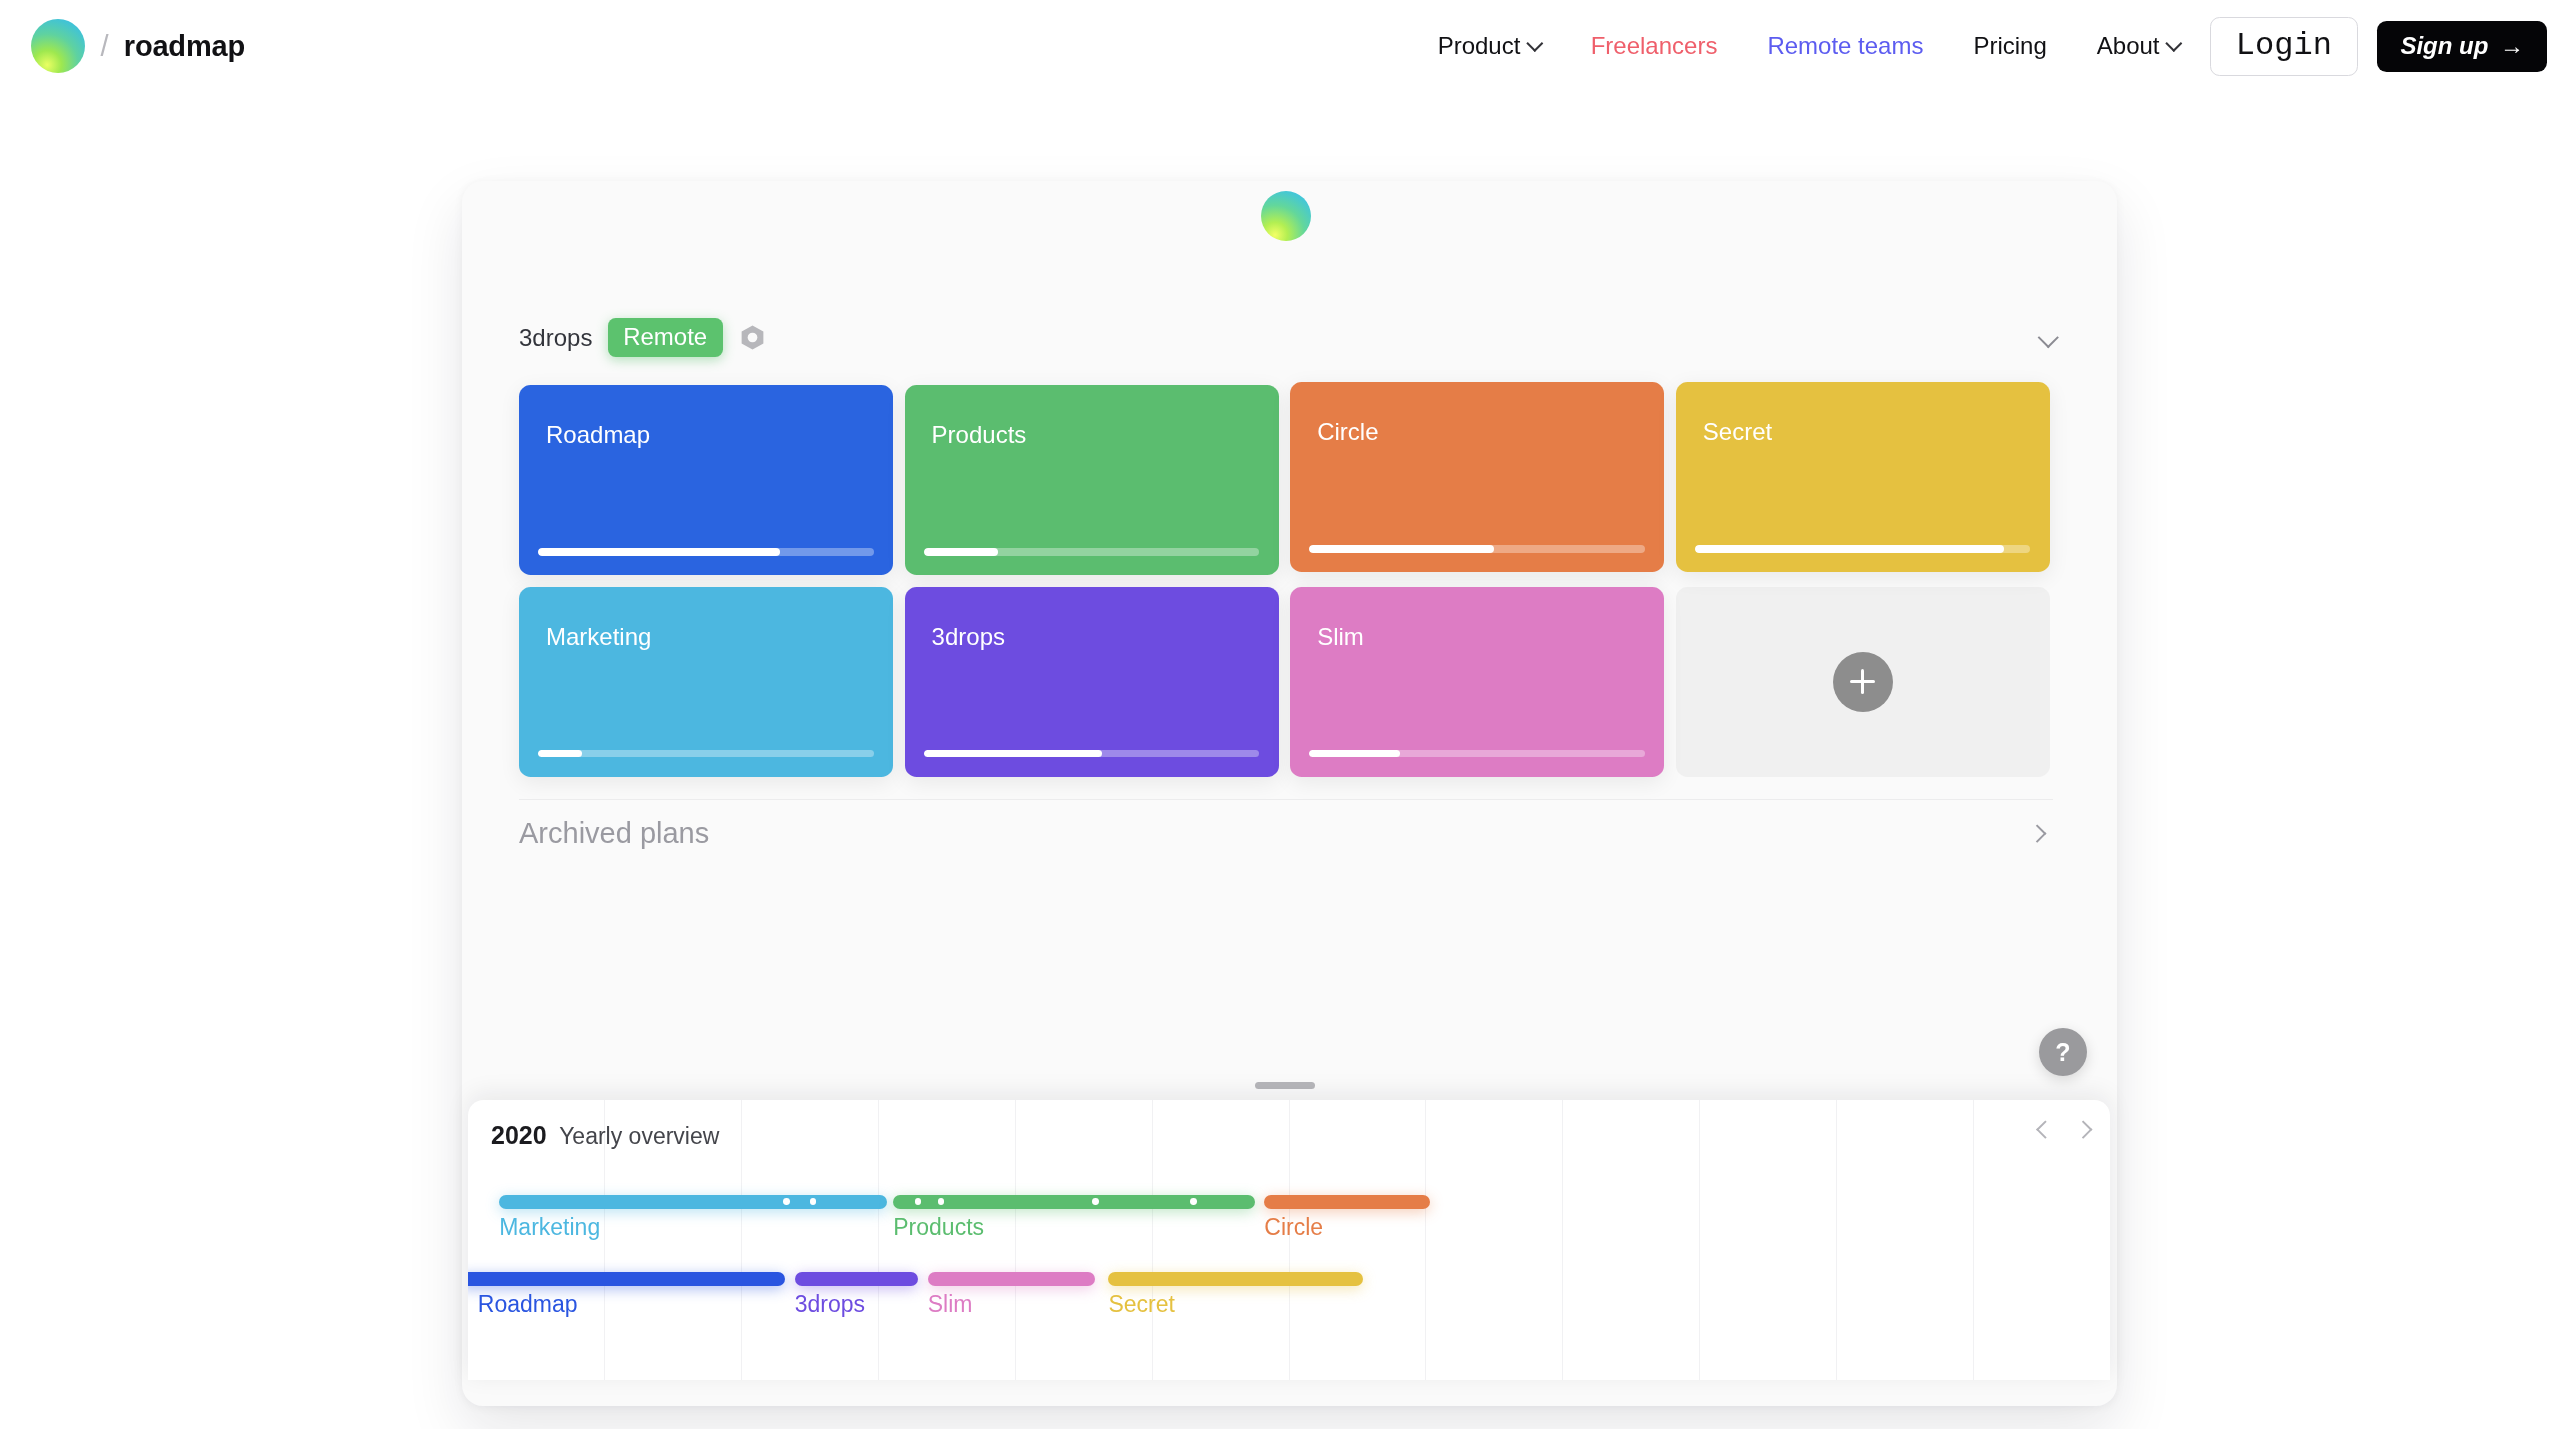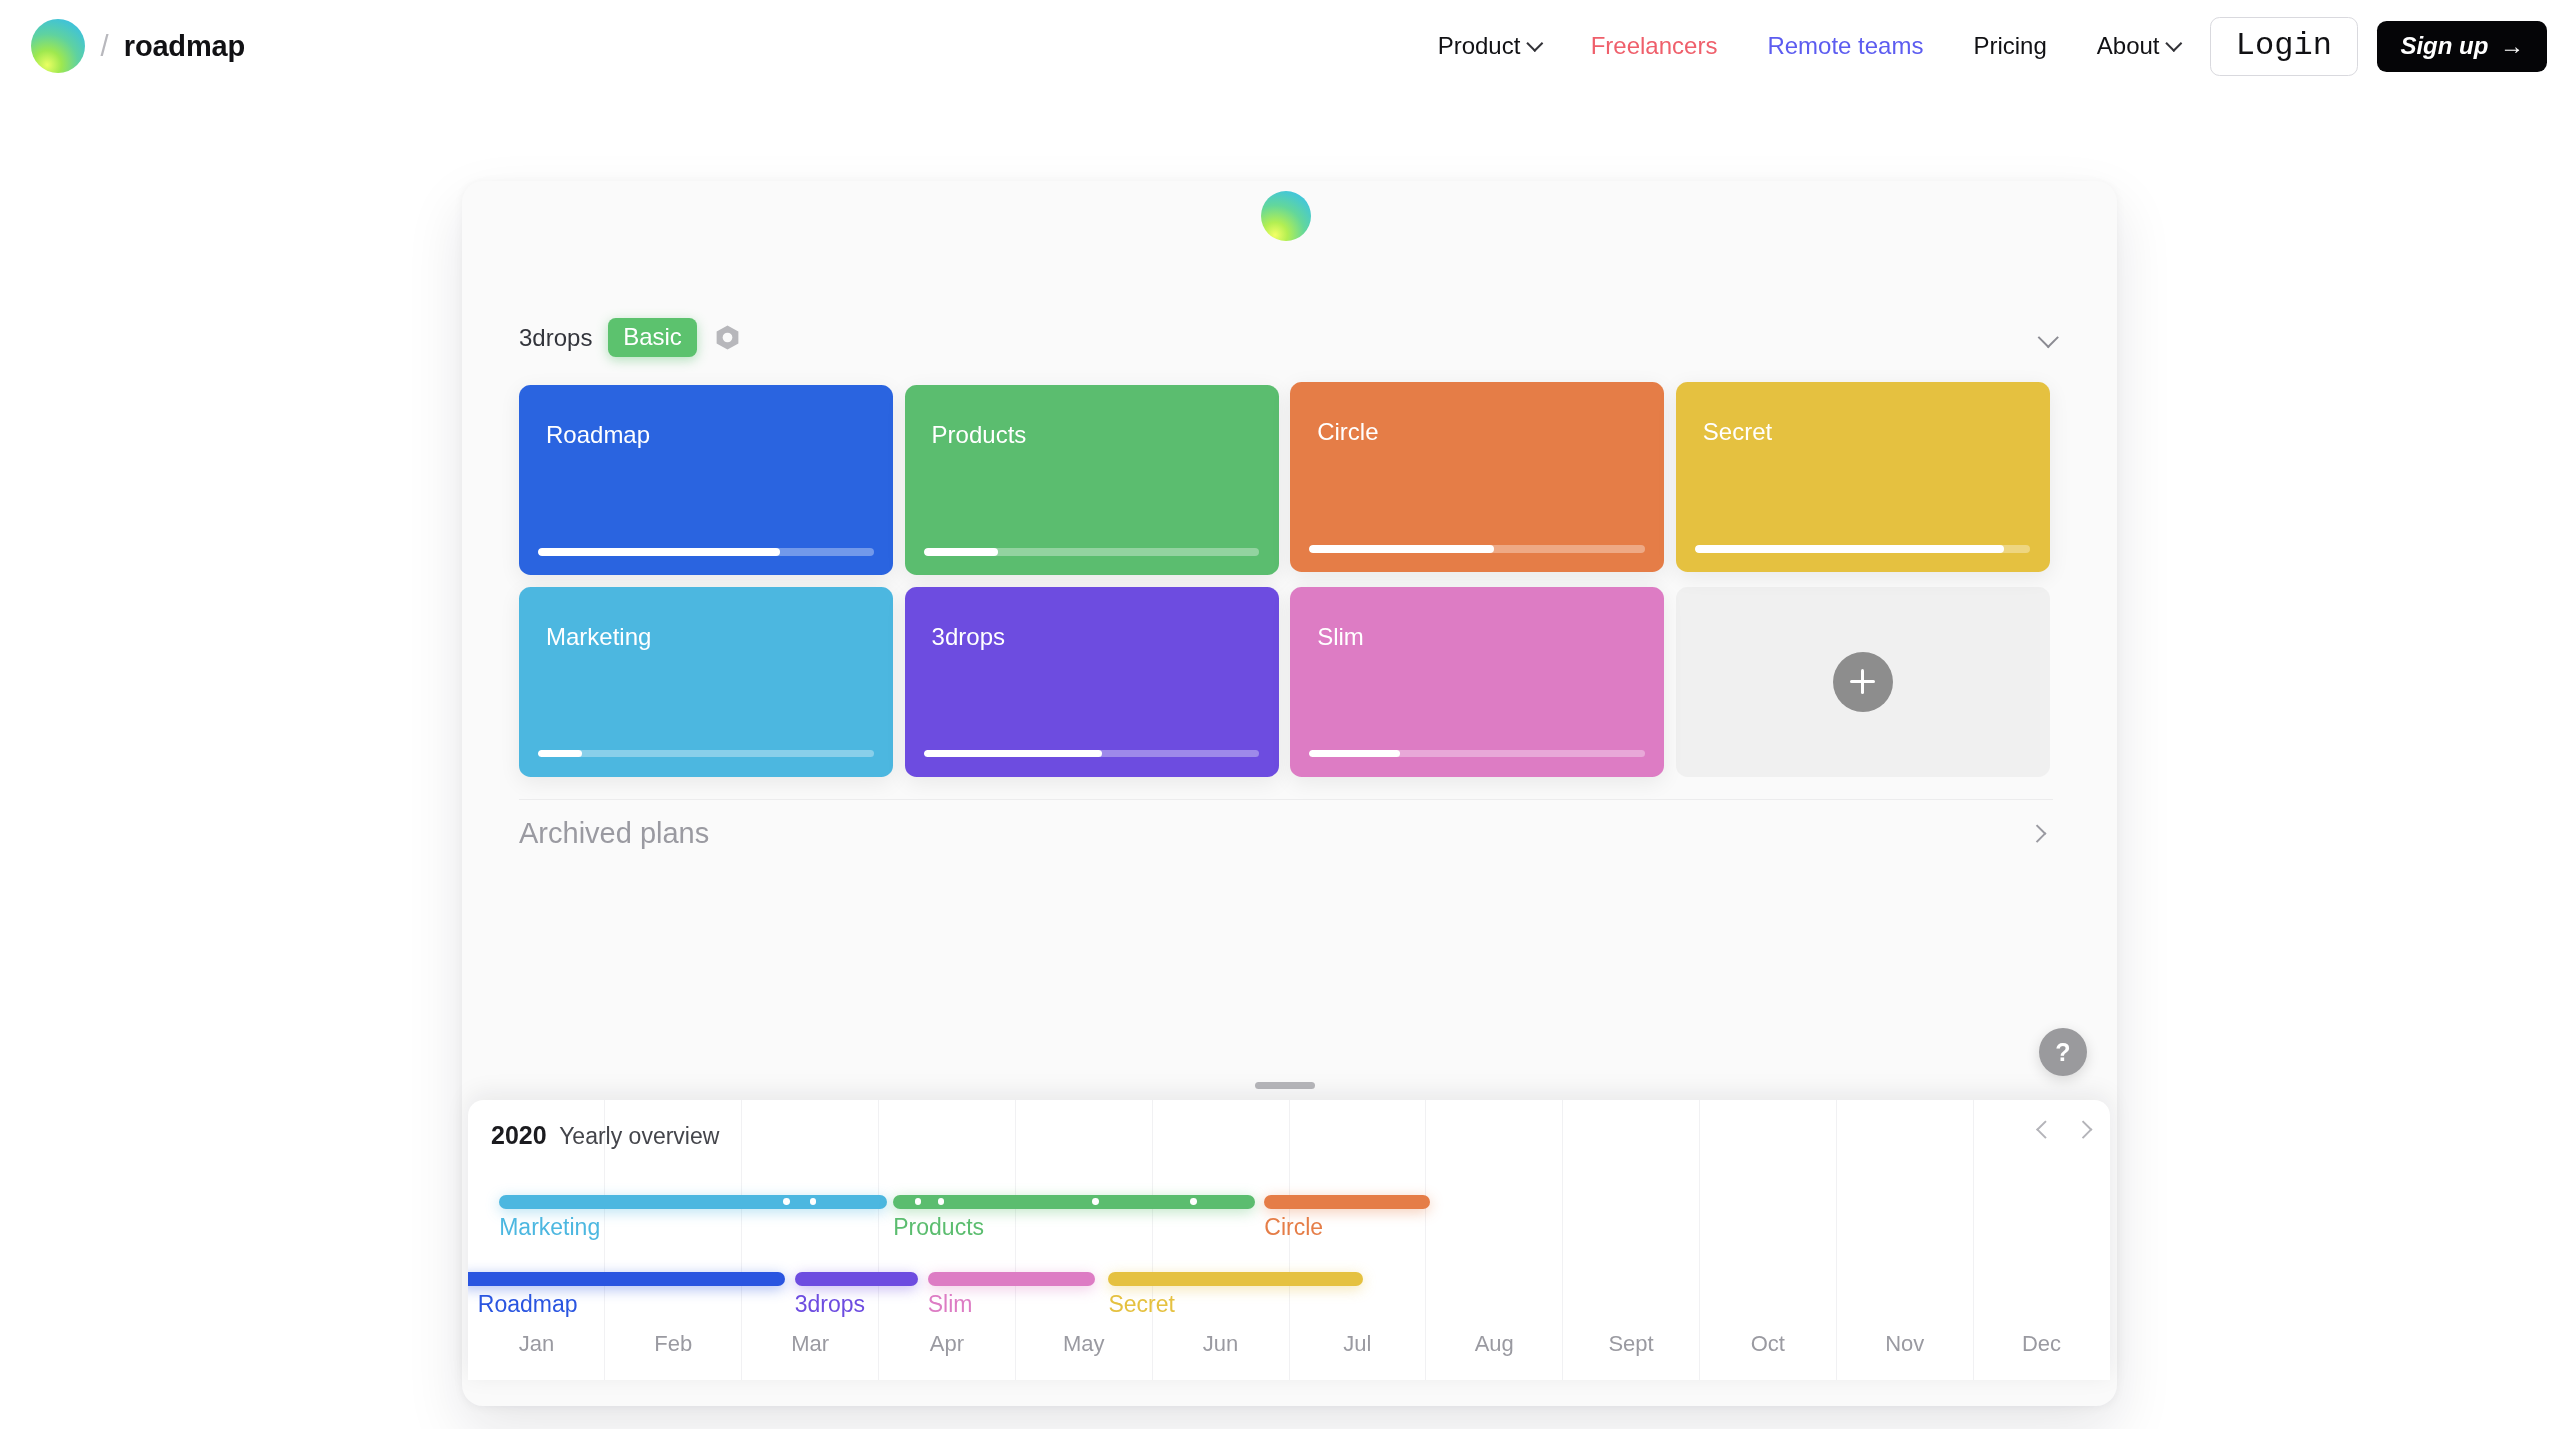--- a/index.html
+++ b/index.html
@@ -391,21 +391,21 @@
     </button>
   </div>
 </div>
 
 <div class="app-window"></div>
 
 <div class="app-avatar"></div>
 
 <div class="plan-header">
   <span class="plan-title">3drops</span>
-  <span class="plan-badge">Basic</span>
+  <span class="plan-badge">Remote</span>
   <span>
     <svg class="hex-icon" viewBox="0 0 24 24" aria-hidden="true">
       <path d="M12 2 L21 7 L21 17 L12 22 L3 17 L3 7 Z" fill="#b7b7bb"></path>
       <circle cx="12" cy="12" r="4" fill="#fafafa"></circle>
     </svg>
   </span>
   <span class="plan-header-chev"></span>
 </div>
 
 <div class="cards-grid">
@@ -514,28 +514,14 @@
       <div class="tl-bar" style="background: rgb(42, 85, 224); left: -0.6%; width: 19.9%; top: 172px; box-shadow: rgba(42, 85, 224, 0.4) 0px 2.9px 13.5px;"></div>
       <div class="tl-bar-label" style="color: rgb(42, 85, 224); left: 0.6%; top: 191px;">Roadmap</div>
       <div class="tl-bar" style="background: rgb(109, 76, 224); left: 19.9%; width: 7.5%; top: 172px; box-shadow: rgba(109, 76, 224, 0.4) 0px 2.9px 13.5px;"></div>
       <div class="tl-bar-label" style="color: rgb(109, 76, 224); left: 19.9%; top: 191px;">3drops</div>
       <div class="tl-bar" style="background: rgb(221, 124, 196); left: 28%; width: 10.2%; top: 172px; box-shadow: rgba(221, 124, 196, 0.4) 0px 2.9px 13.5px;"></div>
       <div class="tl-bar-label" style="color: rgb(221, 124, 196); left: 28%; top: 191px;">Slim</div>
       <div class="tl-bar" style="background: rgb(229, 193, 64); left: 39%; width: 15.5%; top: 172px; box-shadow: rgba(229, 193, 64, 0.4) 0px 2.9px 13.5px;"></div>
       <div class="tl-bar-label" style="color: rgb(229, 193, 64); left: 39%; top: 191px;">Secret</div>
     </div>
 
-  <div class="tl-months" id="tl-months">
-      <div class="tl-month">Jan</div>
-      <div class="tl-month">Feb</div>
-      <div class="tl-month">Mar</div>
-      <div class="tl-month">Apr</div>
-      <div class="tl-month">May</div>
-      <div class="tl-month">Jun</div>
-      <div class="tl-month">Jul</div>
-      <div class="tl-month">Aug</div>
-      <div class="tl-month">Sept</div>
-      <div class="tl-month">Oct</div>
-      <div class="tl-month">Nov</div>
-      <div class="tl-month">Dec</div>
-    </div>
 </div>
 
 
 </body></html>

